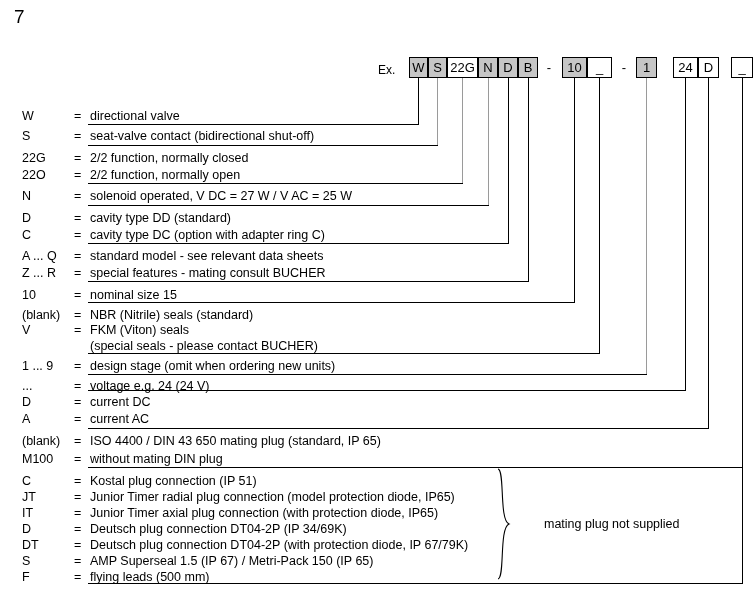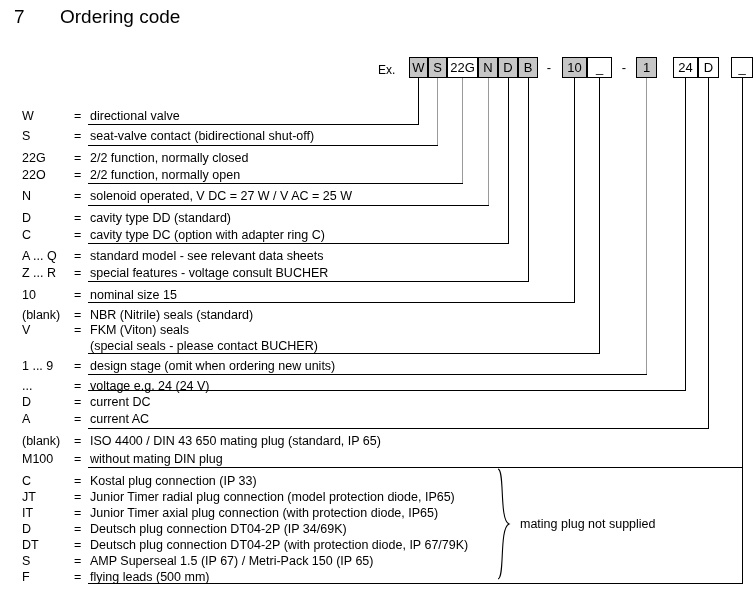--- a/index.html
+++ b/index.html
@@ -52,21 +52,20 @@
   .brace{position:absolute;font-size:13px;}
   .brace-note{position:absolute;font-size:12.5px;}
 </style>
 </head>
 <body>
 
 <div id="root">
 
   <div class="title-row">
     <span class="title-num">7</span>
-    <span class="title-txt">Ordering code</span>
   </div>
 
   <div class="ex-label">Ex.</div>
 
   <div id="codeboxes">
       <div class="codebox shaded" style="left: 409px; width: 19px;">W</div>
       <div class="codebox shaded" style="left: 428px; width: 19px;">S</div>
       <div class="codebox" style="left: 447px; width: 31px;">22G</div>
       <div class="codebox shaded" style="left: 478px; width: 20px;">N</div>
       <div class="codebox shaded" style="left: 498px; width: 20px;">D</div>
@@ -147,21 +146,21 @@
         <span class="val">cavity type DC  (option with adapter ring C)</span>
       </div>
       <div class="row" style="left: 22px; top: 248px;">
         <span class="key">A ... Q</span>
         <span class="eq">=</span>
         <span class="val">standard model - see relevant data sheets</span>
       </div>
       <div class="row" style="left: 22px; top: 265px;">
         <span class="key">Z ... R</span>
         <span class="eq">=</span>
-        <span class="val">special features - voltage consult BUCHER</span>
+        <span class="val">special features - mating consult BUCHER</span>
       </div>
       <div class="row" style="left: 22px; top: 287px;">
         <span class="key">10</span>
         <span class="eq">=</span>
         <span class="val">nominal size 15</span>
       </div>
       <div class="row" style="left: 22px; top: 307px;">
         <span class="key">(blank)</span>
         <span class="eq">=</span>
         <span class="val">NBR (Nitrile) seals  (standard)</span>
@@ -202,21 +201,21 @@
         <span class="val">ISO 4400 / DIN 43 650 mating plug (standard, IP 65)</span>
       </div>
       <div class="row" style="left: 22px; top: 451px;">
         <span class="key">M100</span>
         <span class="eq">=</span>
         <span class="val">without mating DIN plug</span>
       </div>
       <div class="row" style="left: 22px; top: 473px;">
         <span class="key">C</span>
         <span class="eq">=</span>
-        <span class="val">Kostal plug connection (IP 33)</span>
+        <span class="val">Kostal plug connection (IP 51)</span>
       </div>
       <div class="row" style="left: 22px; top: 489px;">
         <span class="key">JT</span>
         <span class="eq">=</span>
         <span class="val">Junior Timer radial plug connection (model protection diode, IP65)</span>
       </div>
       <div class="row" style="left: 22px; top: 505px;">
         <span class="key">IT</span>
         <span class="eq">=</span>
         <span class="val">Junior Timer axial plug connection (with protection diode, IP65)</span>
@@ -239,15 +238,15 @@
       <div class="row" style="left: 22px; top: 569px;">
         <span class="key">F</span>
         <span class="eq">=</span>
         <span class="val">flying leads (500 mm)</span>
       </div>
     </div>
 
   <svg class="brace" style="left:496px;top:468px;" width="16" height="112" viewBox="0 0 16 112">
     <path d="M2 1 C9 2 3 52 13 56 C3 60 9 110 2 111" fill="none" stroke="#000" stroke-width="1.1"></path>
   </svg>
-  <div class="brace-note" style="left:520px;top:517px;">mating plug not supplied</div>
+  <div class="brace-note" style="left:544px;top:517px;">mating plug not supplied</div>
 
 </div>
 
 </body></html>

